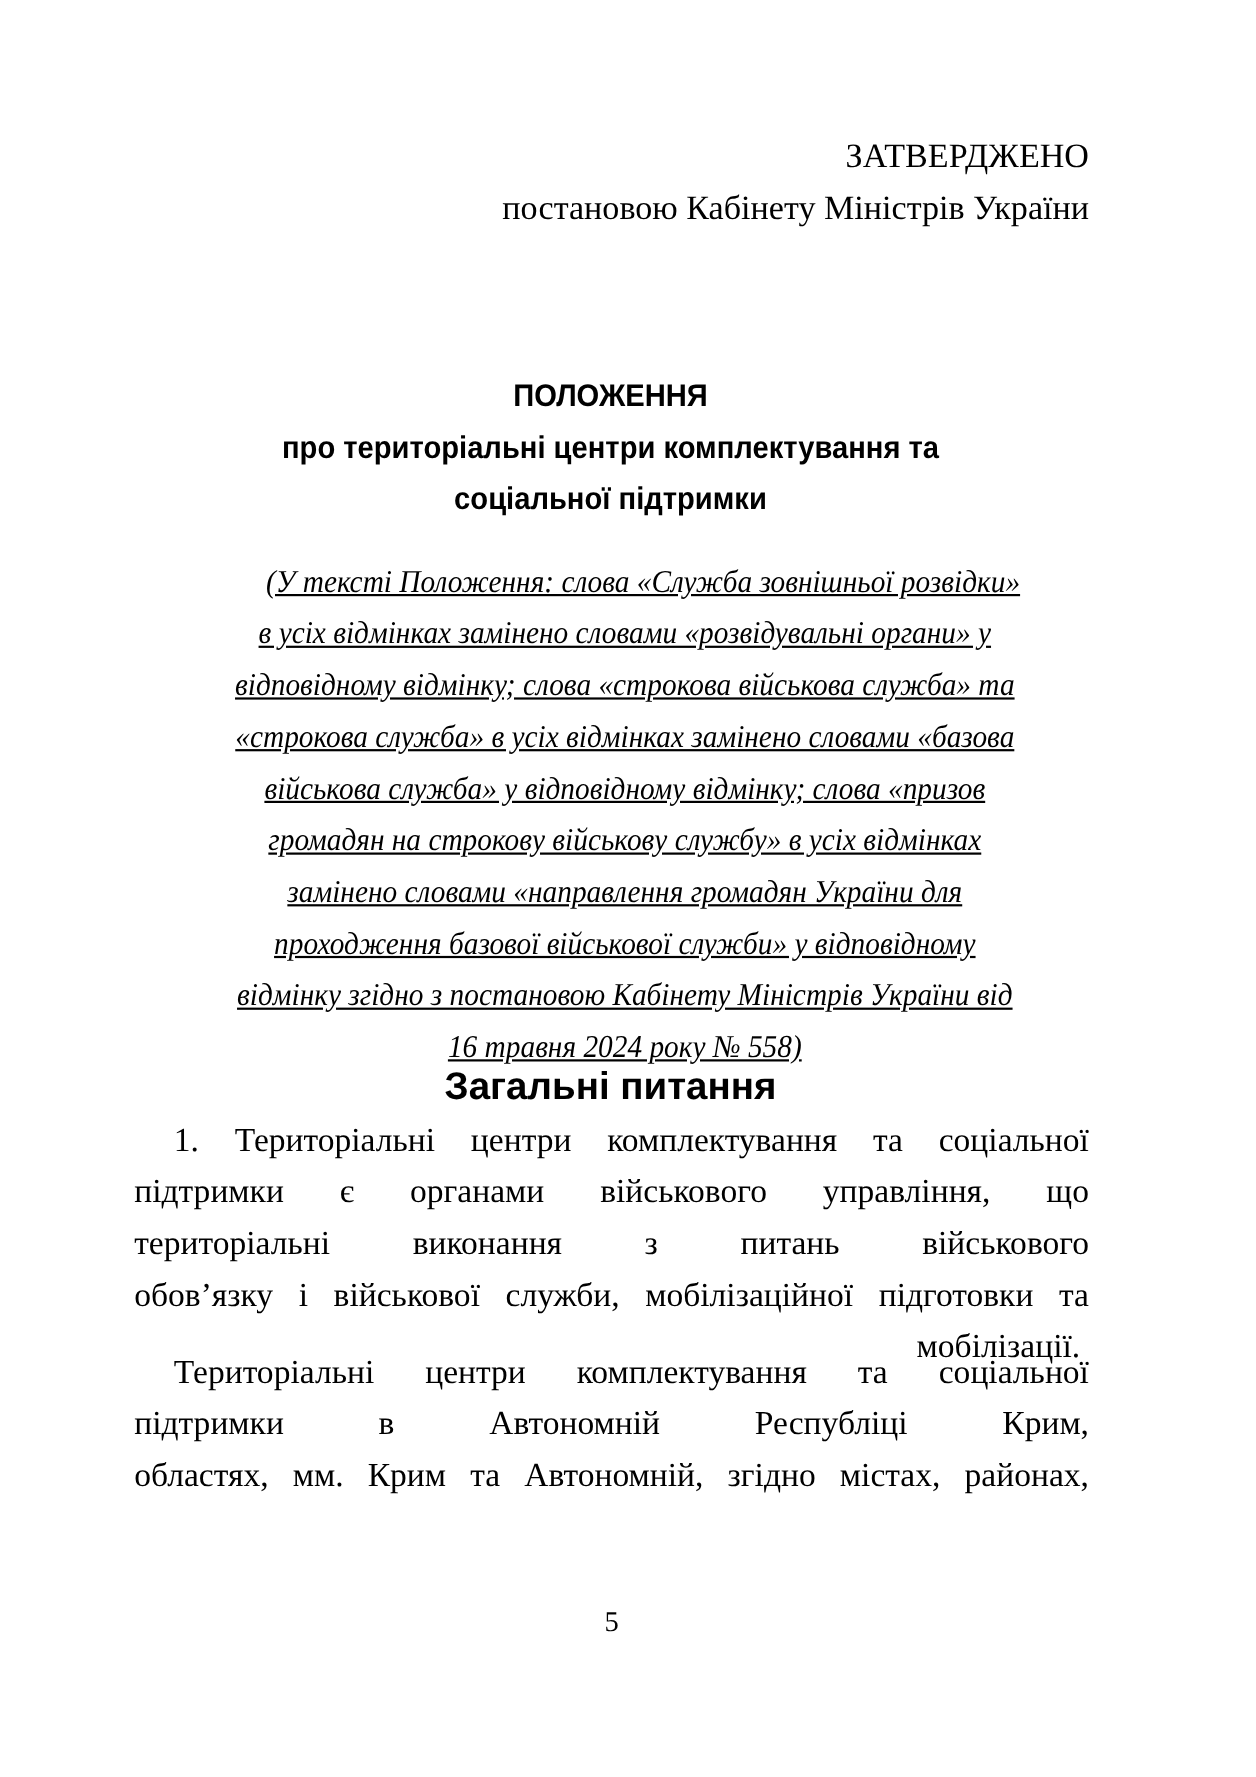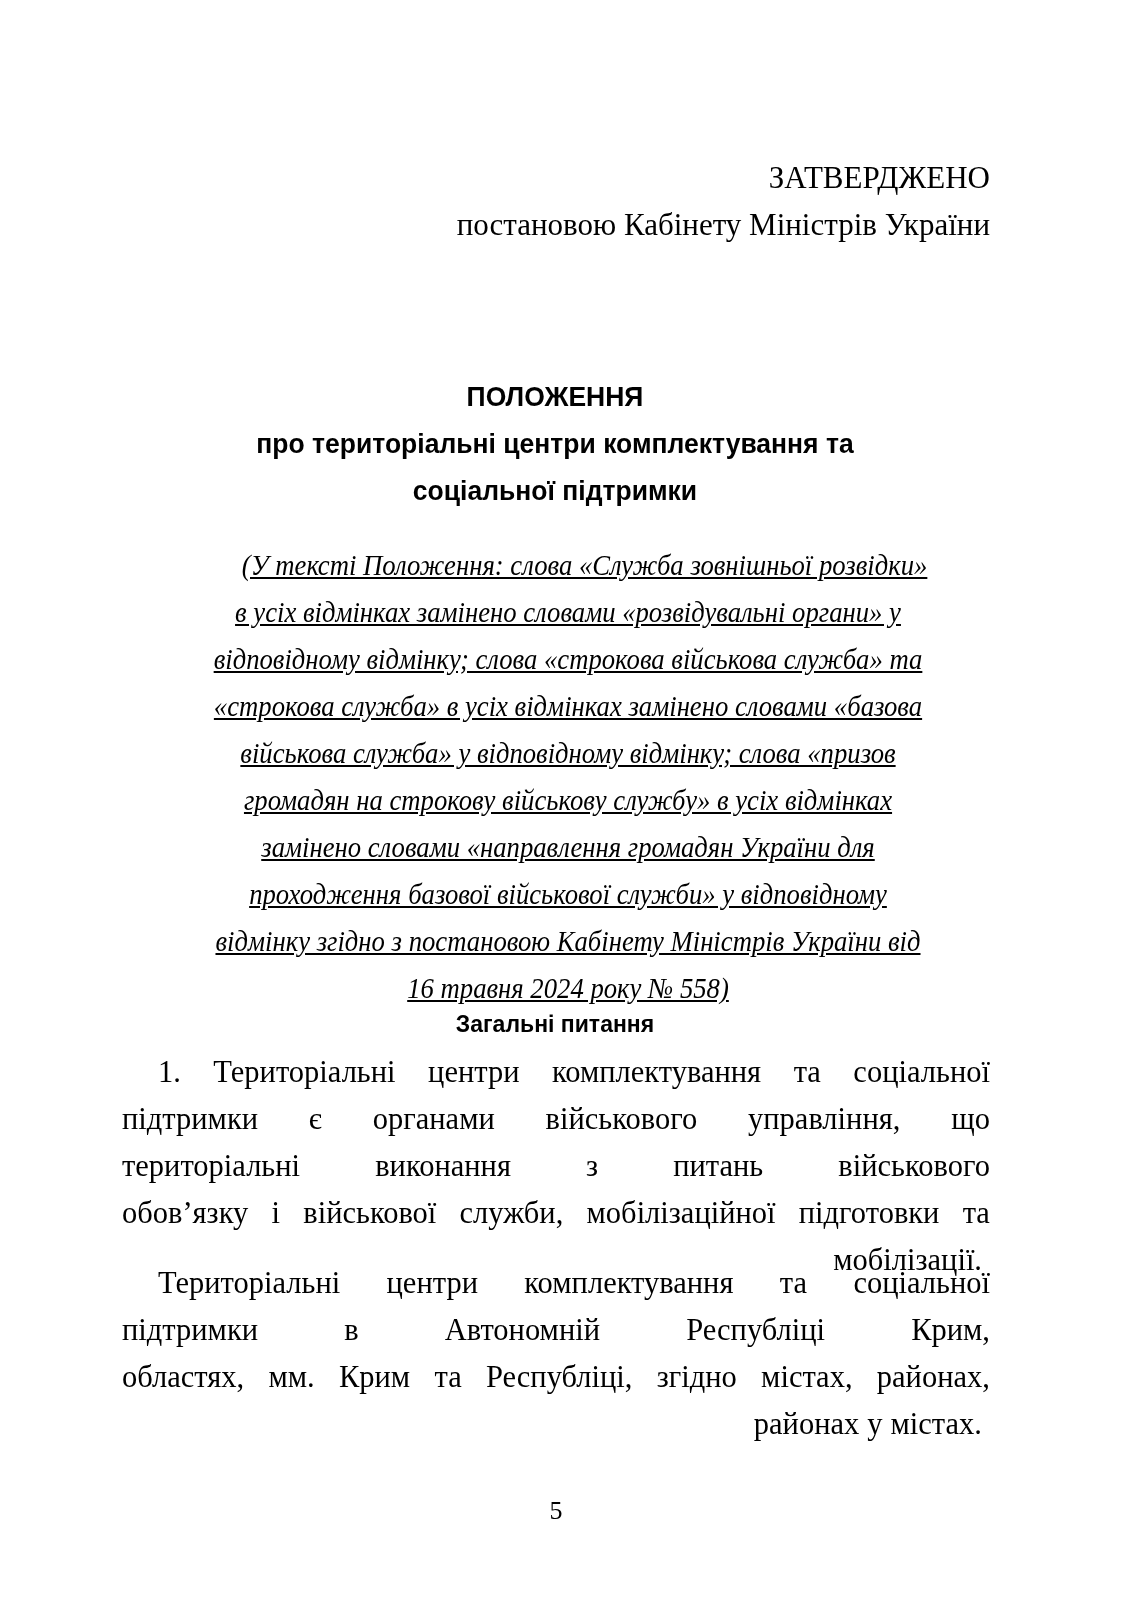--- a/index.html
+++ b/index.html
@@ -1,35 +1,35 @@
 <!DOCTYPE html>
 <html><head>
 <meta charset="utf-8">
 <style>
   html, body { margin: 0; padding: 0; background: #ffffff; }
   body { width: 1142px; height: 1615px; position: relative; overflow: hidden; color: #000; }
-  .page { position: absolute; left: 0; top: 0; width: 1142px; height: 1192px; margin-top: 36px; }
+  .page { position: absolute; left: 0; top: 0; width: 1142px; height: 1192px; }
   .approval {
     position: absolute; right: 152px; top: 118px; text-align: right;
     font-family: "Liberation Serif", serif; font-size: 31px; line-height: 47px;
   }
   .title-block {
     position: absolute; left: 120px; width: 870px; top: 337px; text-align: center;
     font-family: "Liberation Sans", sans-serif; font-weight: bold; font-size: 28.5px; line-height: 47px;
     transform: scaleX(0.93); transform-origin: center top;
   }
   .title-block div { white-space: nowrap; }
   .note {
     position: absolute; left: 118px; width: 900px; top: 506px; text-align: center;
     font-family: "Liberation Serif", serif; font-style: italic; font-size: 29px; line-height: 47px; text-decoration: underline;
   }
   .note div { white-space: nowrap; transform: scaleX(0.92); }
   .section-heading {
     position: absolute; left: 120px; width: 870px; top: 968px; text-align: center;
-    font-family: "Liberation Sans", sans-serif; font-weight: bold; font-size: 23px; line-height: 40px;
+    font-family: "Liberation Sans", sans-serif; font-weight: bold; font-size: 35px; line-height: 40px;
   }
   .body-text {
     position: absolute; left: 122px; width: 868px;
     font-family: "Liberation Serif", serif; font-size: 30.5px; line-height: 47px;
   }
   .line { display: flex; justify-content: space-between; white-space: nowrap; }
   .line.last { justify-content: flex-end; }
   .line.indent { padding-left: 36px; }
   .line span { display: inline-block; }
   .line.last span { margin-right: 8px; }
@@ -121,26 +121,21 @@
         <span>в</span>
         <span>Автономній</span>
         <span>Республіці</span>
         <span>Крим,</span>
       </div>
       <div class="line">
         <span>областях,</span>
         <span>мм.</span>
         <span>Крим</span>
         <span>та</span>
-        <span>Республіці,</span>
+        <span>Автономній,</span>
         <span>згідно</span>
         <span>містах,</span>
         <span>районах,</span>
-      </div>
-      <div class="line last">
-        <span>районах</span>
-        <span>у</span>
-        <span>містах.</span>
       </div>
     </div>
 
   <div class="page-number">5</div>
 </div>
 
 </body></html>

